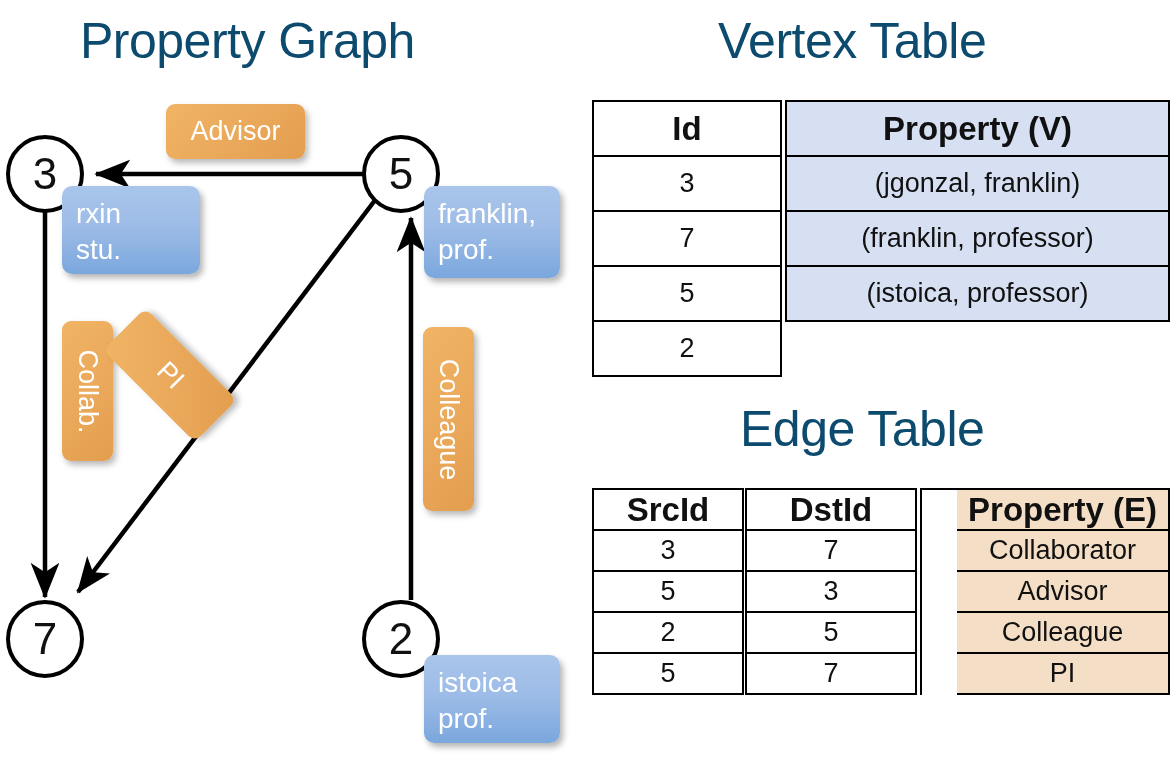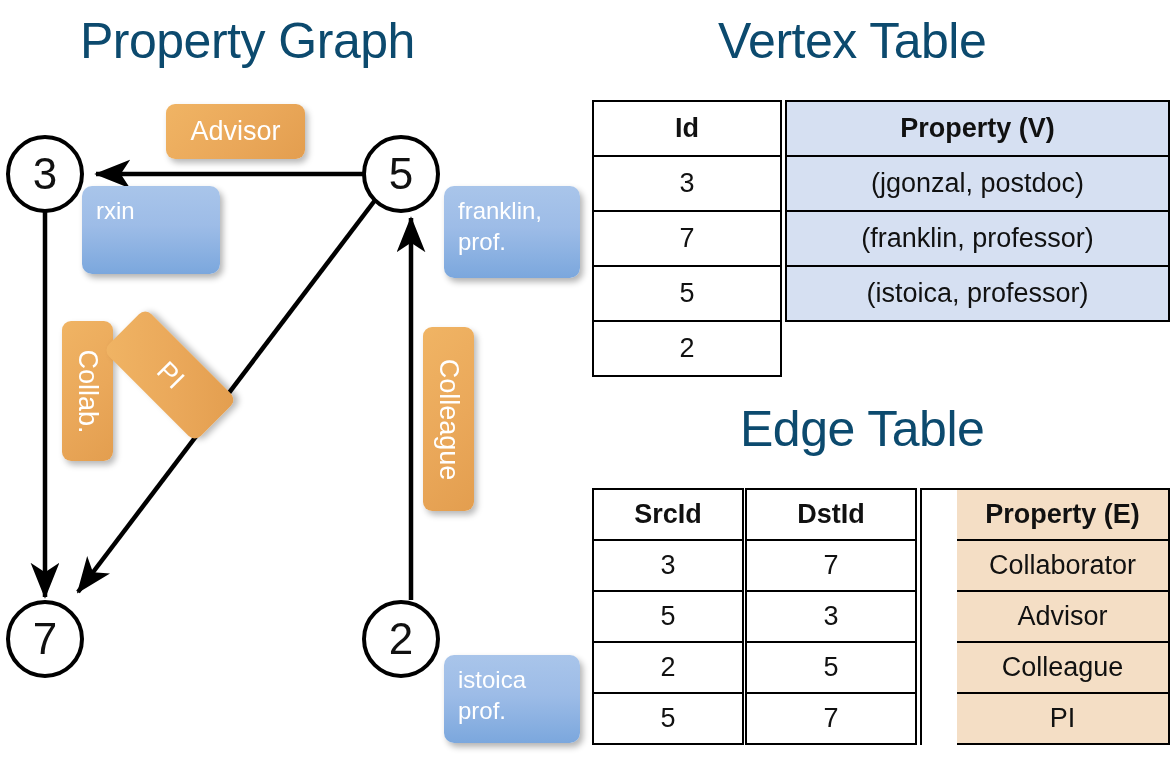--- a/index.html
+++ b/index.html
@@ -69,26 +69,25 @@
 
   
   .prop-box {
     position: absolute;
     border-radius: 10px;
     background: linear-gradient(to bottom, #a9c5ea 0%, #9dbce7 45%, #7ba7dd 100%);
     box-shadow: 3px 4px 6px rgba(0,0,0,0.30);
     color: #ffffff;
     font-family: "Liberation Sans", sans-serif;
     font-weight: 300;
-    font-size: 24px;
+    font-size: 28px;
     line-height: 1.28;
     padding: 10px 10px 10px 14px;
     box-sizing: border-box;
     z-index: 4;
-    margin-left: 20px;
   }
   #box-rxin     { left: 62px;  top: 186px; width: 138px; height: 88px; }
   #box-franklin { left: 424px; top: 186px; width: 136px; height: 92px; }
   #box-jgonzal  { left: 62px;  top: 655px; width: 138px; height: 88px; }
   #box-istoica  { left: 424px; top: 655px; width: 136px; height: 88px; }
 
   
   .edge-label {
     position: absolute;
     border-radius: 9px;
@@ -146,35 +145,35 @@
     align-items: center;
     justify-content: center;
     font-family: "Liberation Sans", sans-serif;
     font-weight: 300;
     font-size: 27px;
     color: #111;
     white-space: nowrap;
   }
   .tbl-col .cell.head {
     font-weight: bold;
-    font-size: 27px;
+    font-size: 33px;
   }
 
   
   #vertex-table { left: 592px; top: 100px; }
   #vertex-table .col-id    { width: 190px; }
   #vertex-table .col-prop  { width: 385px; margin-left: 3px; }
   #vertex-table .cell      { height: 55px; }
 
   
   #edge-table { left: 592px; top: 488px; }
   #edge-table .col-src   { width: 152px; }
   #edge-table .col-dst   { width: 172px; margin-left: 1px; }
   #edge-table .col-prop  { width: 250px; margin-left: 3px; }
-  #edge-table .cell      { height: 51px; }
+  #edge-table .cell      { height: 41px; }
 
   .cell-blue   { background: #d6e0f2; }
   .cell-orange { background: #f4dec5; margin-left: 35px; }
 </style>
 </head>
 <body>
 
 <div class="slide-title" id="title-property-graph">Property Graph</div>
 
 <div class="slide-title" id="title-vertex-table">Vertex Table</div>
@@ -207,20 +206,21 @@
   </div>
   <div class="node-circle" id="node-7">
     <span>7</span>
   </div>
   <div class="node-circle" id="node-2">
     <span>2</span>
   </div>
 
   <div class="prop-box" id="box-rxin">
     <div>rxin</div>
+    <div>stu.</div>
   </div>
   <div class="prop-box" id="box-franklin">
     <div>franklin,</div>
     <div>prof.</div>
   </div>
   <div class="prop-box" id="box-istoica">
     <div>istoica</div>
     <div>prof.</div>
   </div>
 
@@ -241,21 +241,21 @@
 <div class="tbl" id="vertex-table">
   <div class="tbl-col col-id">
     <div class="cell head">Id</div>
     <div class="cell">3</div>
     <div class="cell">7</div>
     <div class="cell">5</div>
     <div class="cell">2</div>
   </div>
   <div class="tbl-col col-prop">
     <div class="cell head cell-blue">Property (V)</div>
-    <div class="cell cell-blue">(jgonzal, postdoc)</div>
+    <div class="cell cell-blue">(jgonzal, franklin)</div>
     <div class="cell cell-blue">(franklin, professor)</div>
     <div class="cell cell-blue">(istoica, professor)</div>
   </div>
 </div>
 
 <div class="tbl" id="edge-table">
   <div class="tbl-col col-src">
     <div class="cell head">SrcId</div>
     <div class="cell">3</div>
     <div class="cell">5</div>

